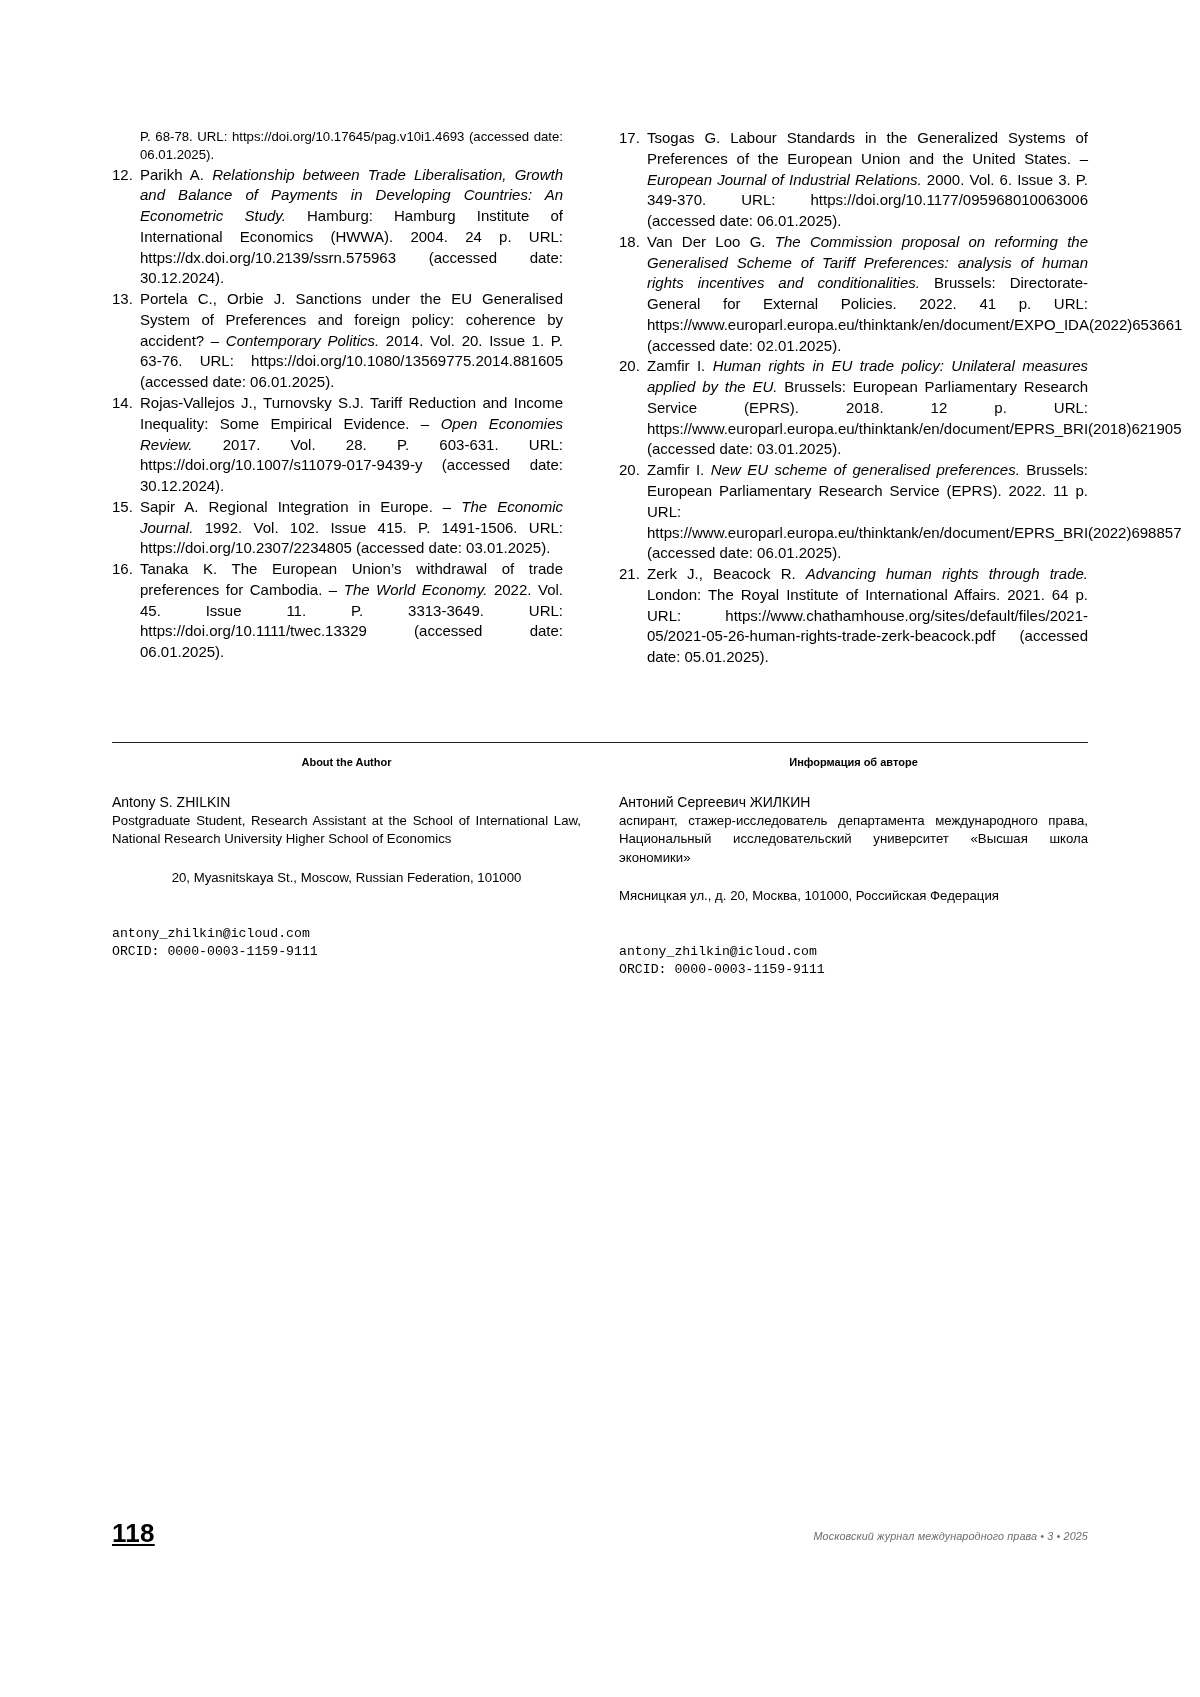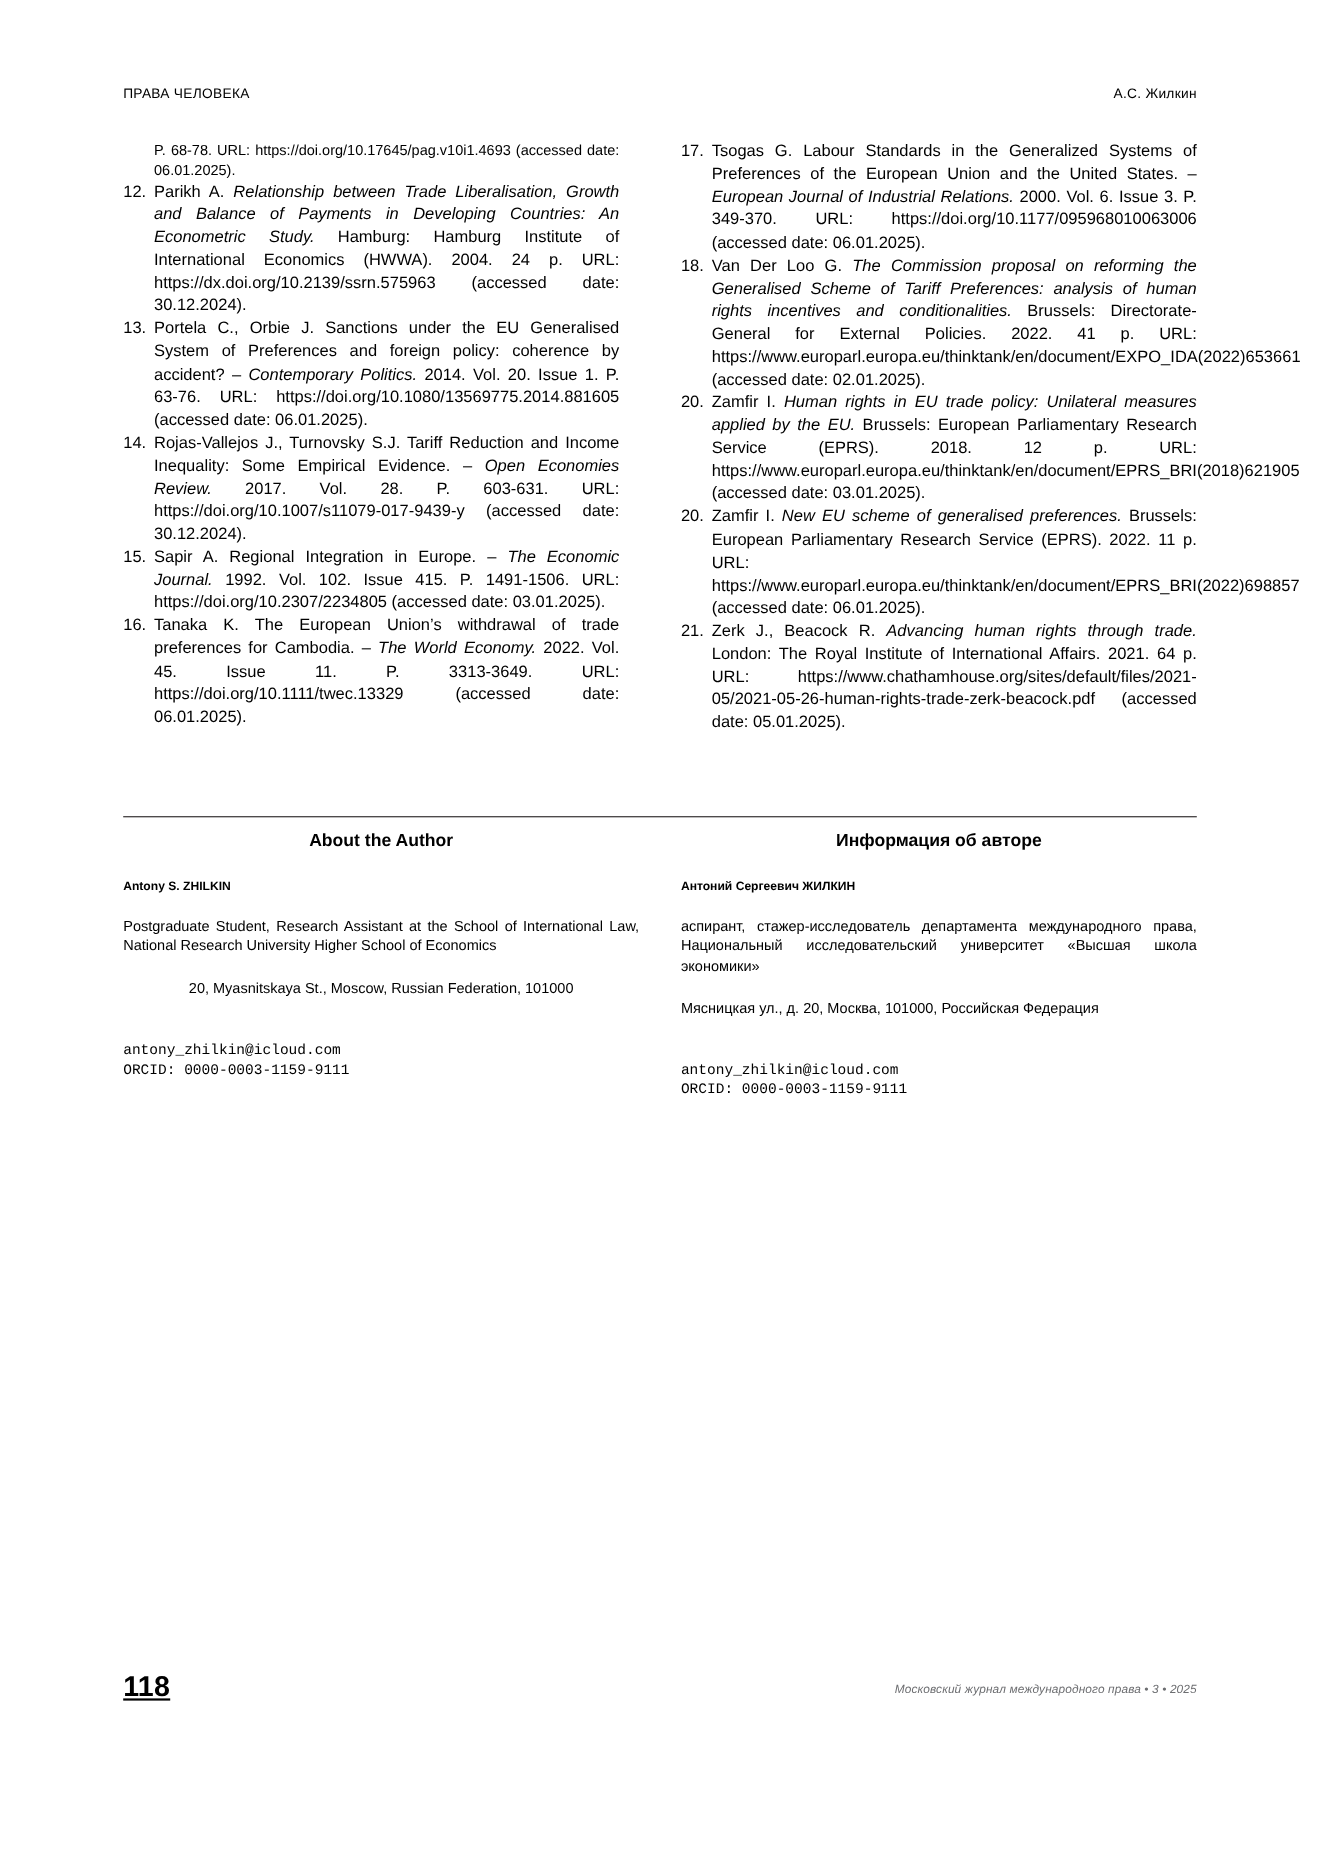--- a/index.html
+++ b/index.html
@@ -96,27 +96,27 @@
     left: 112px;
     top: 756px;
     width: 976px;
     display: flex;
     gap: 38px;
   }
   .authorblock .col { width: 469px; }
   .ab-title {
     text-align: center;
     font-weight: bold;
-    font-size: 16px;
+    font-size: 11px;
     margin-bottom: 26px;
   }
   .ab-name {
-    font-weight: bold;
-    font-size: 11px;
-    margin-bottom: 21px;
+    font-weight: normal;
+    font-size: 14px;
+    margin-bottom: 2px;
   }
   .ab-para {
     font-size: 13.2px;
     line-height: 1.385;
     text-align: justify;
     margin: 0 0 20px 0;
   }
   .ab-para.nojust { text-align: center; }
   .ab-gap { height: 18px; }
   .ab-line {
@@ -144,24 +144,20 @@
     font-style: italic;
     color: #6d6e71;
     letter-spacing: 0.01em;
   }
 </style>
 </head>
 <body>
 
 <div class="page">
 
-  <div class="runhead">
-    <div class="left">ПРАВА ЧЕЛОВЕКА</div>
-    <div class="right">А.С. Жилкин</div>
-  </div>
 
   <div class="columns">
 
     <div class="col">
       <div class="cont-item">P. 68-78. URL: https://doi.org/10.17645/pag.v10i1.4693 (accessed date: 06.01.2025).</div>
       <ol class="reflist" id="list-left">
           <li><span class="num">12.</span><span>Parikh A. </span><i>Relationship between Trade Liberalisation, Growth and Balance of Payments in Developing Countries: An Econometric Study.</i><span> Hamburg: Hamburg Institute of International Economics (HWWA). 2004. 24 p. URL: https://dx.doi.org/10.2139/ssrn.575963 (accessed date: 30.12.2024).</span></li>
           <li><span class="num">13.</span><span>Portela C., Orbie J. Sanctions under the EU Generalised System of Preferences and foreign policy: coherence by accident? – </span><i>Contemporary Politics.</i><span> 2014. Vol. 20. Issue 1. P. 63-76. URL: https://doi.org/10.1080/13569775.2014.881605 (accessed date: 06.01.2025).</span></li>
           <li><span class="num">14.</span><span>Rojas-Vallejos J., Turnovsky S.J. Tariff Reduction and Income Inequality: Some Empirical Evidence. – </span><i>Open Economies Review.</i><span> 2017. Vol. 28. P. 603-631. URL: https://doi.org/10.1007/s11079-017-9439-y (accessed date: 30.12.2024).</span></li>
           <li><span class="num">15.</span><span>Sapir A. Regional Integration in Europe. – </span><i>The Economic Journal.</i><span> 1992. Vol. 102. Issue 415. P. 1491-1506. URL: https://doi.org/10.2307/2234805 (accessed date: 03.01.2025).</span></li>

